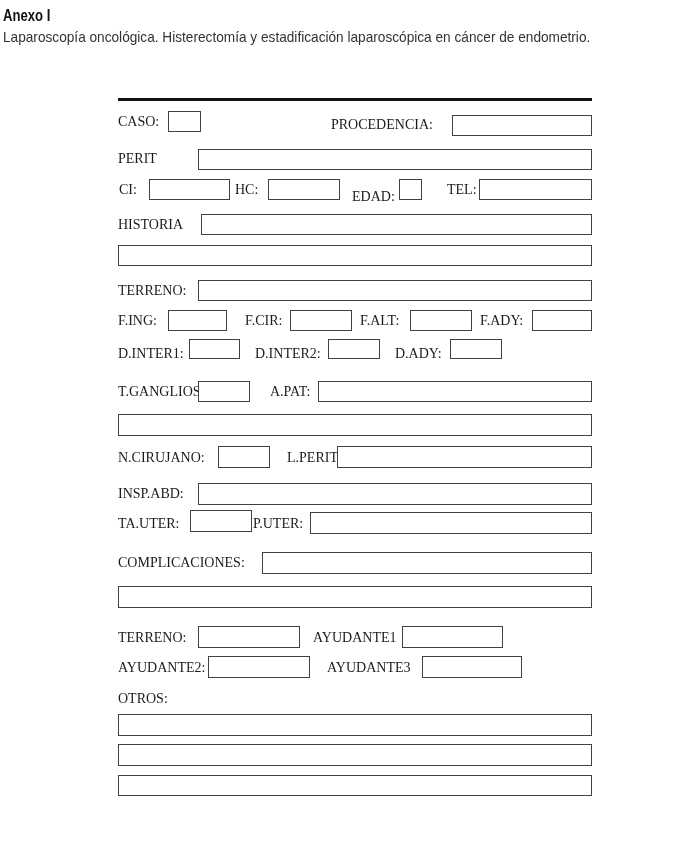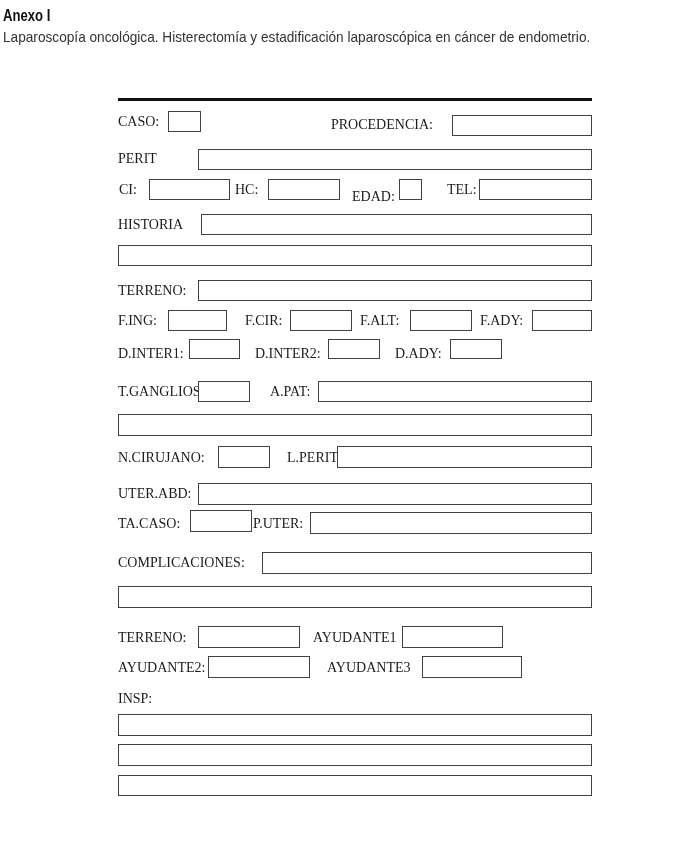--- a/index.html
+++ b/index.html
@@ -72,40 +72,40 @@
   <input class="box" style="left: 198px; top: 381px; width: 52px; height: 21px;" value="">
   <span class="lbl" style="left:270px;top:385px">A.PAT:</span>
   <input class="box" style="left: 318px; top: 381px; width: 274px; height: 21px;" value="">
   <input class="box" style="left: 118px; top: 414px; width: 474px; height: 22px;" value="">
 
   <span class="lbl" style="left:118px;top:451px">N.CIRUJANO:</span>
   <input class="box" style="left: 218px; top: 446px; width: 52px; height: 22px;" value="">
   <span class="lbl" style="left:287px;top:451px">L.PERIT:</span>
   <input class="box" style="left: 337px; top: 446px; width: 255px; height: 22px;" value="">
 
-  <span class="lbl" style="left:118px;top:487px">UTER.ABD:</span>
+  <span class="lbl" style="left:118px;top:487px">INSP.ABD:</span>
   <input class="box" style="left: 198px; top: 483px; width: 394px; height: 22px;" value="">
 
-  <span class="lbl" style="left:118px;top:517px">TA.CASO:</span>
+  <span class="lbl" style="left:118px;top:517px">TA.UTER:</span>
   <input class="box" style="left: 190px; top: 510px; width: 62px; height: 22px;" value="">
   <span class="lbl" style="left:253px;top:517px">P.UTER:</span>
   <input class="box" style="left: 310px; top: 512px; width: 282px; height: 22px;" value="">
 
   <span class="lbl" style="left:118px;top:556px">COMPLICACIONES:</span>
   <input class="box" style="left: 262px; top: 552px; width: 330px; height: 22px;" value="">
   <input class="box" style="left: 118px; top: 586px; width: 474px; height: 22px;" value="">
 
   <span class="lbl" style="left:118px;top:631px">TERRENO:</span>
   <input class="box" style="left: 198px; top: 626px; width: 102px; height: 22px;" value="">
   <span class="lbl" style="left:313px;top:631px">AYUDANTE1</span>
   <input class="box" style="left: 402px; top: 626px; width: 101px; height: 22px;" value="">
 
   <span class="lbl" style="left:118px;top:661px">AYUDANTE2:</span>
   <input class="box" style="left: 208px; top: 656px; width: 102px; height: 22px;" value="">
   <span class="lbl" style="left:327px;top:661px">AYUDANTE3</span>
   <input class="box" style="left: 422px; top: 656px; width: 100px; height: 22px;" value="">
 
-  <span class="lbl" style="left:118px;top:692px">INSP:</span>
+  <span class="lbl" style="left:118px;top:692px">OTROS:</span>
   <input class="box" style="left: 118px; top: 714px; width: 474px; height: 22px;" value="">
   <input class="box" style="left: 118px; top: 744px; width: 474px; height: 22px;" value="">
   <input class="box" style="left: 118px; top: 775px; width: 474px; height: 21px;" value="">
 
 </div>
 
 </body></html>

